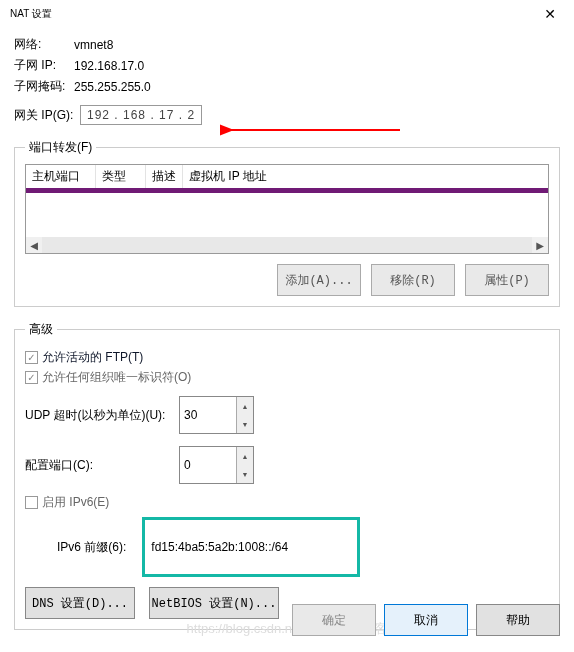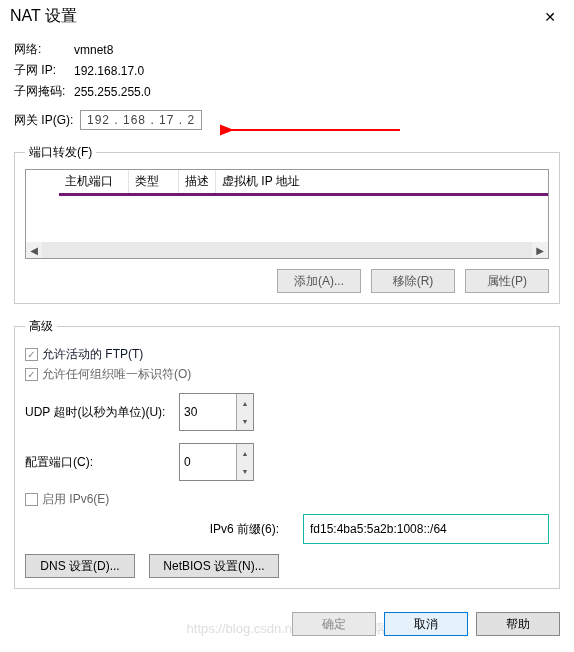--- a/index.html
+++ b/index.html
@@ -1,46 +1,46 @@
 <!DOCTYPE html>
 <html><head>
 <meta charset="utf-8">
 <style>
 * { box-sizing: border-box; font-family: "Microsoft YaHei", "Segoe UI", sans-serif; font-size: 12px; }
 body { margin: 0; background: #fff; width: 574px; height: 652px; position: relative; color: #000; }
 .titlebar { display: flex; align-items: center; justify-content: space-between; padding: 6px 12px 6px 10px; }
-.titlebar .title { font-size: 16px; }
+.titlebar .title { font-size: 10px; }
 .close-x { font-size: 14px; width: 24px; text-align: center; cursor: default; }
 .body { padding: 8px 14px 0 14px; }
 .row { display: flex; align-items: center; margin-bottom: 4px; }
 .label { width: 60px; }
 .ip-field { border: 1px solid #999; padding: 2px 6px; background: #fff; font-family: "Segoe UI", sans-serif; letter-spacing: 1px; color: #444; }
 .arrow { position: absolute; left: 220px; top: 120px; pointer-events: none; }
 fieldset { border: 1px solid #ccc; margin: 14px 0 0 0; padding: 8px 10px 10px 10px; }
 legend { padding: 0 4px; margin-top: 33px; }
 .table-wrap { border: 1px solid #999; background: #fff; height: 90px; display: flex; flex-direction: column; }
-.thead { display: flex; background: #000000; border-bottom: 3px solid #701a75; margin-left: 33px; }
+.thead { display: flex; background: #000000; border-bottom: 5px solid #701a75; }
 .th { padding: 3px 6px; border-right: 1px solid #e3e3e3; background: #fff; position: relative; }
 .th:last-child { border-right: none; flex: 1; }
 .tbody { flex: 1; }
 .scroll-row { display: flex; align-items: center; height: 16px; background: #f0f0f0; }
 .scroll-btn { width: 16px; height: 16px; display: flex; align-items: center; justify-content: center; background: #f0f0f0; color: #555; font-size: 10px; }
 .scroll-track { flex: 1; height: 16px; background: #e8e8e8; }
 .btn-row { display: flex; justify-content: flex-end; gap: 10px; margin-top: 10px; }
-.btn { min-width: 84px; height: 24px; border: 1px solid #aaa; background: #e9e9e9; display: flex; align-items: center; justify-content: center; color: #555; cursor: default; }
+.btn { min-width: 84px; height: 32px; border: 1px solid #aaa; background: #e9e9e9; display: flex; align-items: center; justify-content: center; color: #555; cursor: default; font-family: Liberation Mono, monospace; }
 .btn.enabled { color: #000; background: #e1e1e1; border-color: #888; }
 .btn.primary { border: 1px solid #0078d7; background: #e5f1fb; color: #000; }
 .chk-row { display: flex; align-items: center; gap: 4px; margin: 3px 0; }
 .chk { width: 13px; height: 13px; border: 1px solid #999; display: inline-flex; align-items: center; justify-content: center; font-size: 10px; color: #888; }
 .input-num { display: inline-flex; align-items: stretch; border: 1px solid #888; height: 38px; }
 .input-num input { border: none; width: 56px; padding: 0 4px; outline: none; }
 .spinners { display: flex; flex-direction: column; border-left: 1px solid #aaa; }
 .spin { width: 16px; flex: 1; display: flex; align-items: center; justify-content: center; font-size: 7px; background: #eee; color: #555; }
-.ipv6-row { display: flex; align-items: center; gap: 24px; margin: 6px 0 6px 32px; justify-content: flex-end; }
-.ipv6-input { border: 1px solid #14b8a6; padding: 7px 6px; width: 246px; }
+.ipv6-row { display: flex; align-items: center; gap: 16px; margin: 6px 0 6px 32px; }
+.ipv6-input { border: 3px solid #14b8a6; padding: 20px 6px; width: 218px; }
 .dns-row { display: flex; gap: 14px; margin-top: 10px; }
 .footer { position: absolute; bottom: 16px; right: 14px; display: flex; gap: 8px; text-align: center; }
 .watermark { position: absolute; bottom: 14px; left: 0; right: 0; text-align: center; color: #ddd; font-size: 13px; pointer-events: none; }
 </style>
 </head>
 <body>
 
 <div class="titlebar">
   <span class="title">NAT 设置</span>
   <span class="close-x">✕</span>

